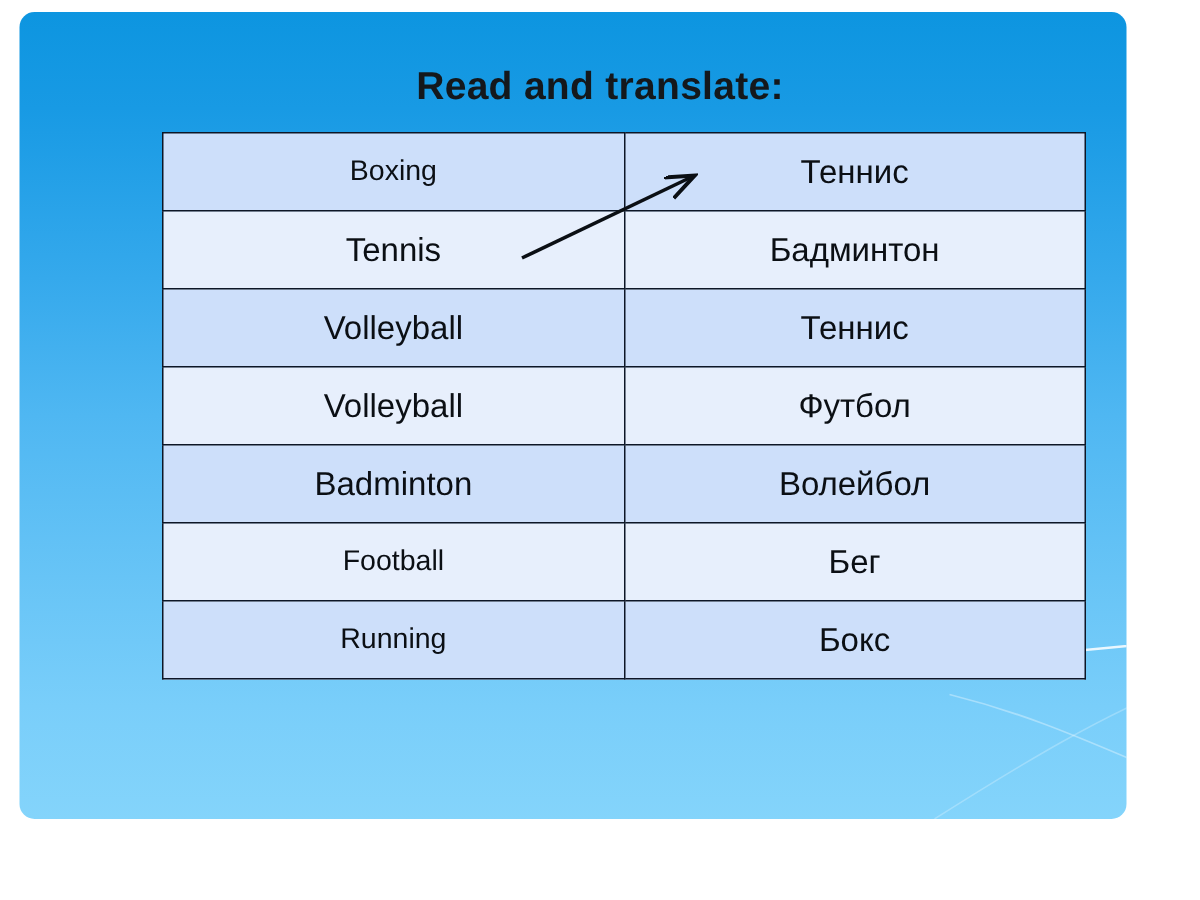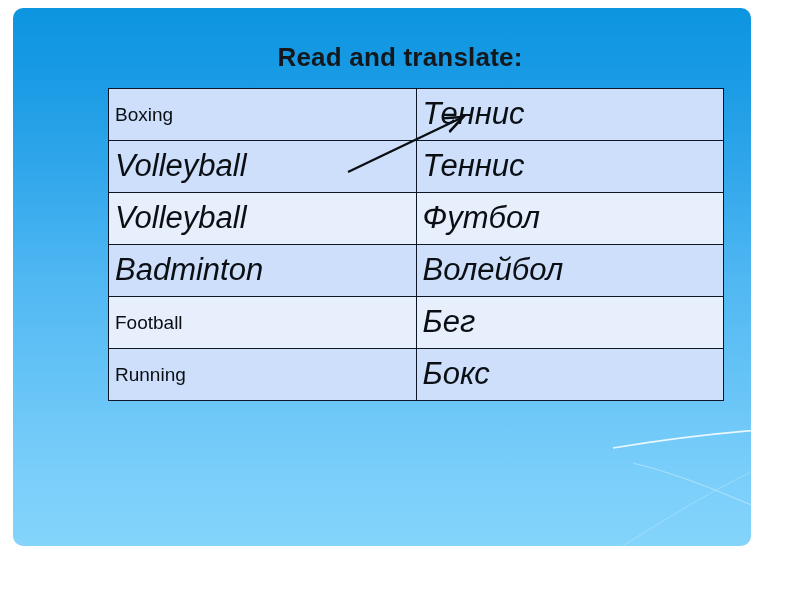--- a/index.html
+++ b/index.html
@@ -56,31 +56,31 @@
     top: 80px;
     width: 616px;
     border-collapse: collapse;
     table-layout: fixed;
     background: #cfe0f7;
   }
   #vocab-table td {
     border: 1.6px solid #0d1626;
     height: 51px;
     padding: 0 6px;
-    text-align: left;
+    text-align: center;
     vertical-align: middle;
     color: #0b0f14;
     line-height: 1.05;
   }
   #vocab-table tr.odd td { background: #cddffa; }
   #vocab-table tr.even td { background: #e7effc; }
 
   td.en, td.ru { font-size: 25px; }
   td.sm { font-size: 19px; }
-  td.lg { font-size: 31px; font-style: italic; }
+  td.lg { font-size: 22px; }
 
   #arrow-layer {
     position: absolute;
     left: 0;
     top: 0;
     width: 774px;
     height: 538px;
     pointer-events: none;
   }
 </style>
@@ -95,20 +95,24 @@
     <path d="M 610 538 C 670 500, 720 470, 774 448" stroke="#ffffff" stroke-width="1.0" fill="none" opacity="0.25"></path>
   </svg>
 
   <div id="title">Read and translate:</div>
 
   <table id="vocab-table">
     <tbody>
       <tr class="odd">
         <td class="en sm">Boxing</td>
         <td class="ru lg">Теннис</td>
+      </tr>
+      <tr class="even">
+        <td class="en lg">Tennis</td>
+        <td class="ru lg">Бадминтон</td>
       </tr>
       <tr class="odd">
         <td class="en lg">Volleyball</td>
         <td class="ru lg">Теннис</td>
       </tr>
       <tr class="even">
         <td class="en lg">Volleyball</td>
         <td class="ru lg">Футбол</td>
       </tr>
       <tr class="odd">

